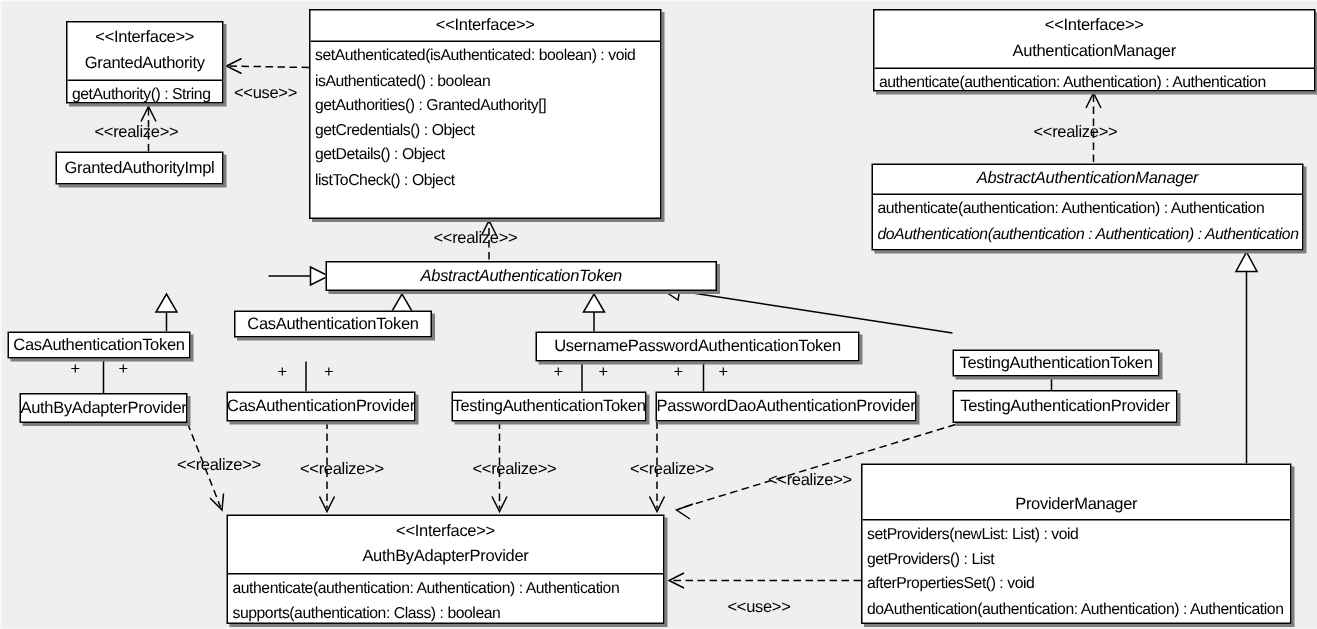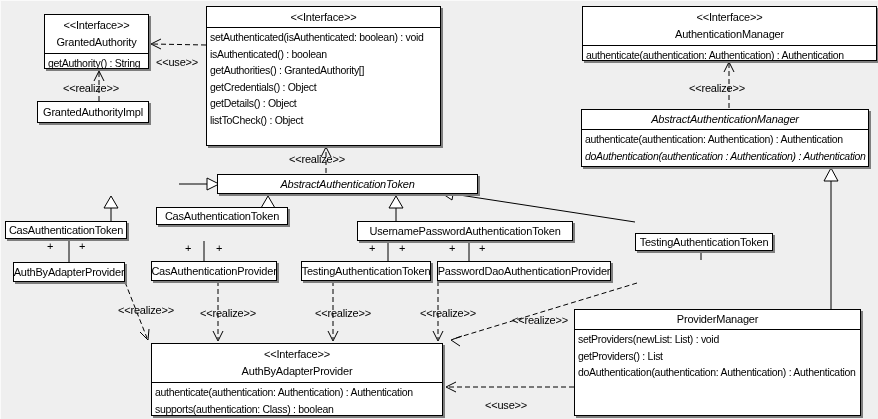--- a/index.html
+++ b/index.html
@@ -179,34 +179,38 @@
   </div>
 
   <div class="box nameonly" style="left:300px;top:260px;width:130px;height:20px">
     <span class="cname">TestingAuthenticationToken</span>
   </div>
 
   <div class="box nameonly" style="left:436px;top:260px;width:174px;height:20px">
     <span class="cname">PasswordDaoAuthenticationProvider</span>
   </div>
 
+  <div class="box nameonly" style="left:634px;top:259px;width:150px;height:22px">
+    <span class="cname">TestingAuthenticationProvider</span>
+  </div>
 
   <div class="box" style="left:150px;top:342px;width:292px;height:73px">
     <div class="hdr hdr2">
       <span class="stereo">&lt;&lt;Interface&gt;&gt;</span>
       <span class="cname">AuthByAdapterProvider</span>
     </div>
     <div class="sep"></div>
     <div class="m">authenticate(authentication: Authentication) : Authentication</div>
     <div class="m">supports(authentication: Class) : boolean</div>
   </div>
 
   <div class="box" style="left:573px;top:308px;width:287px;height:107px">
-    <div class="hdr" style="padding-top:2px">
+    <div class="hdr" style="padding-top:19px">
       <span class="cname">ProviderManager</span>
     </div>
     <div class="sep" style="margin-top:2px"></div>
     <div class="m">setProviders(newList: List) : void</div>
     <div class="m">getProviders() : List</div>
+    <div class="m">afterPropertiesSet() : void</div>
     <div class="m">doAuthentication(authentication: Authentication) : Authentication</div>
   </div>
 
 </div>
 
 </body></html>

